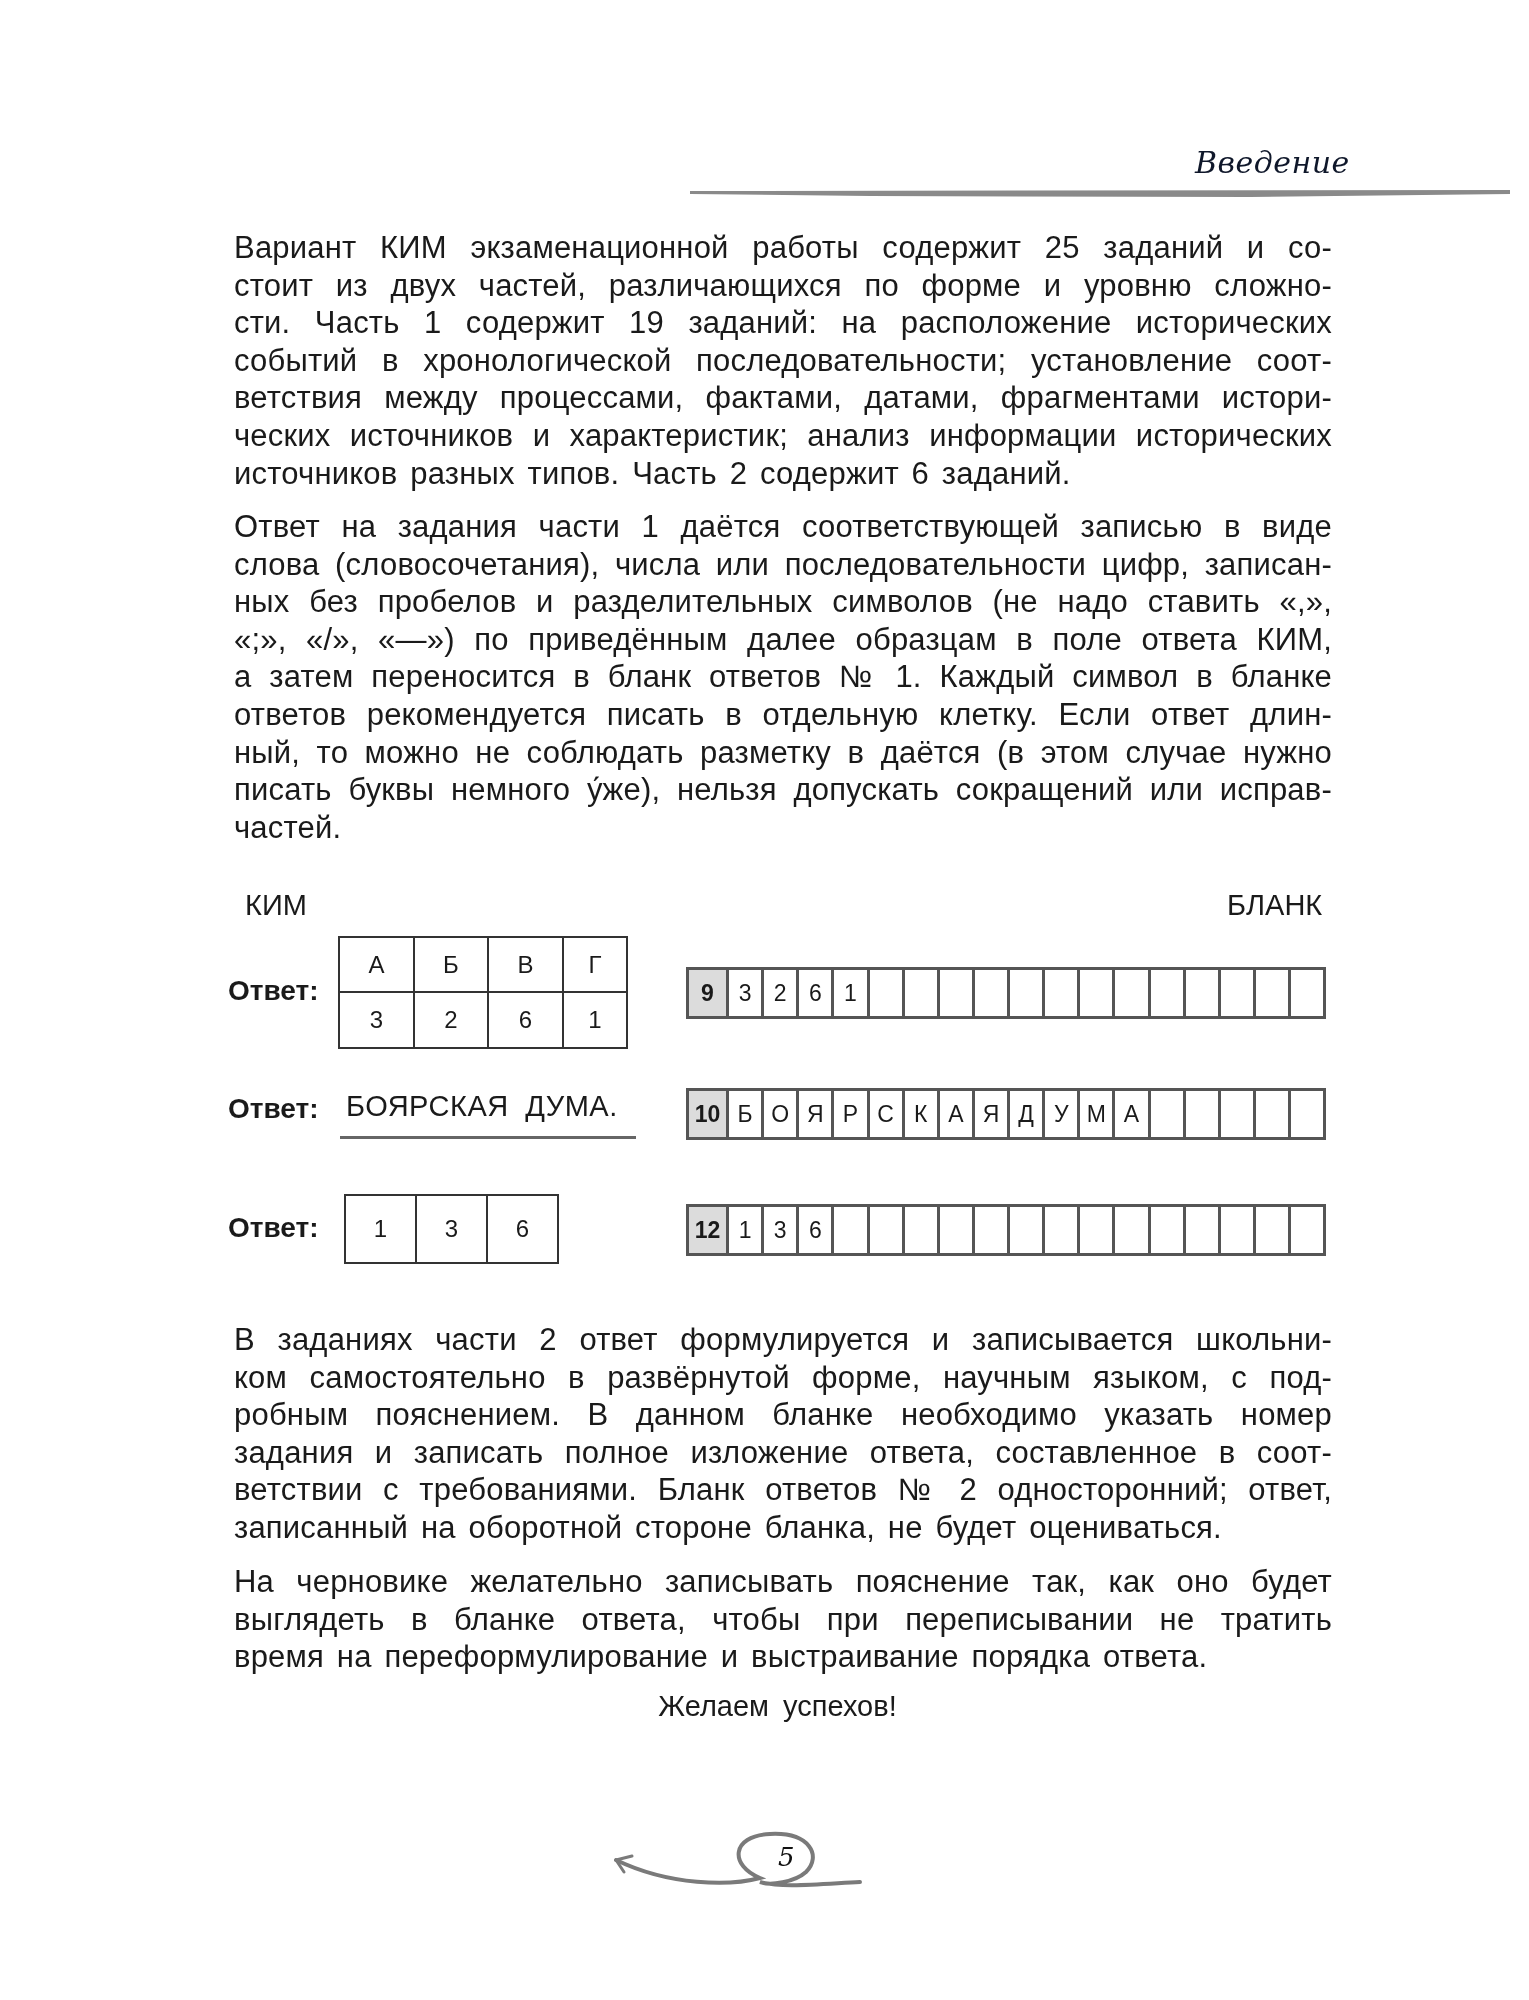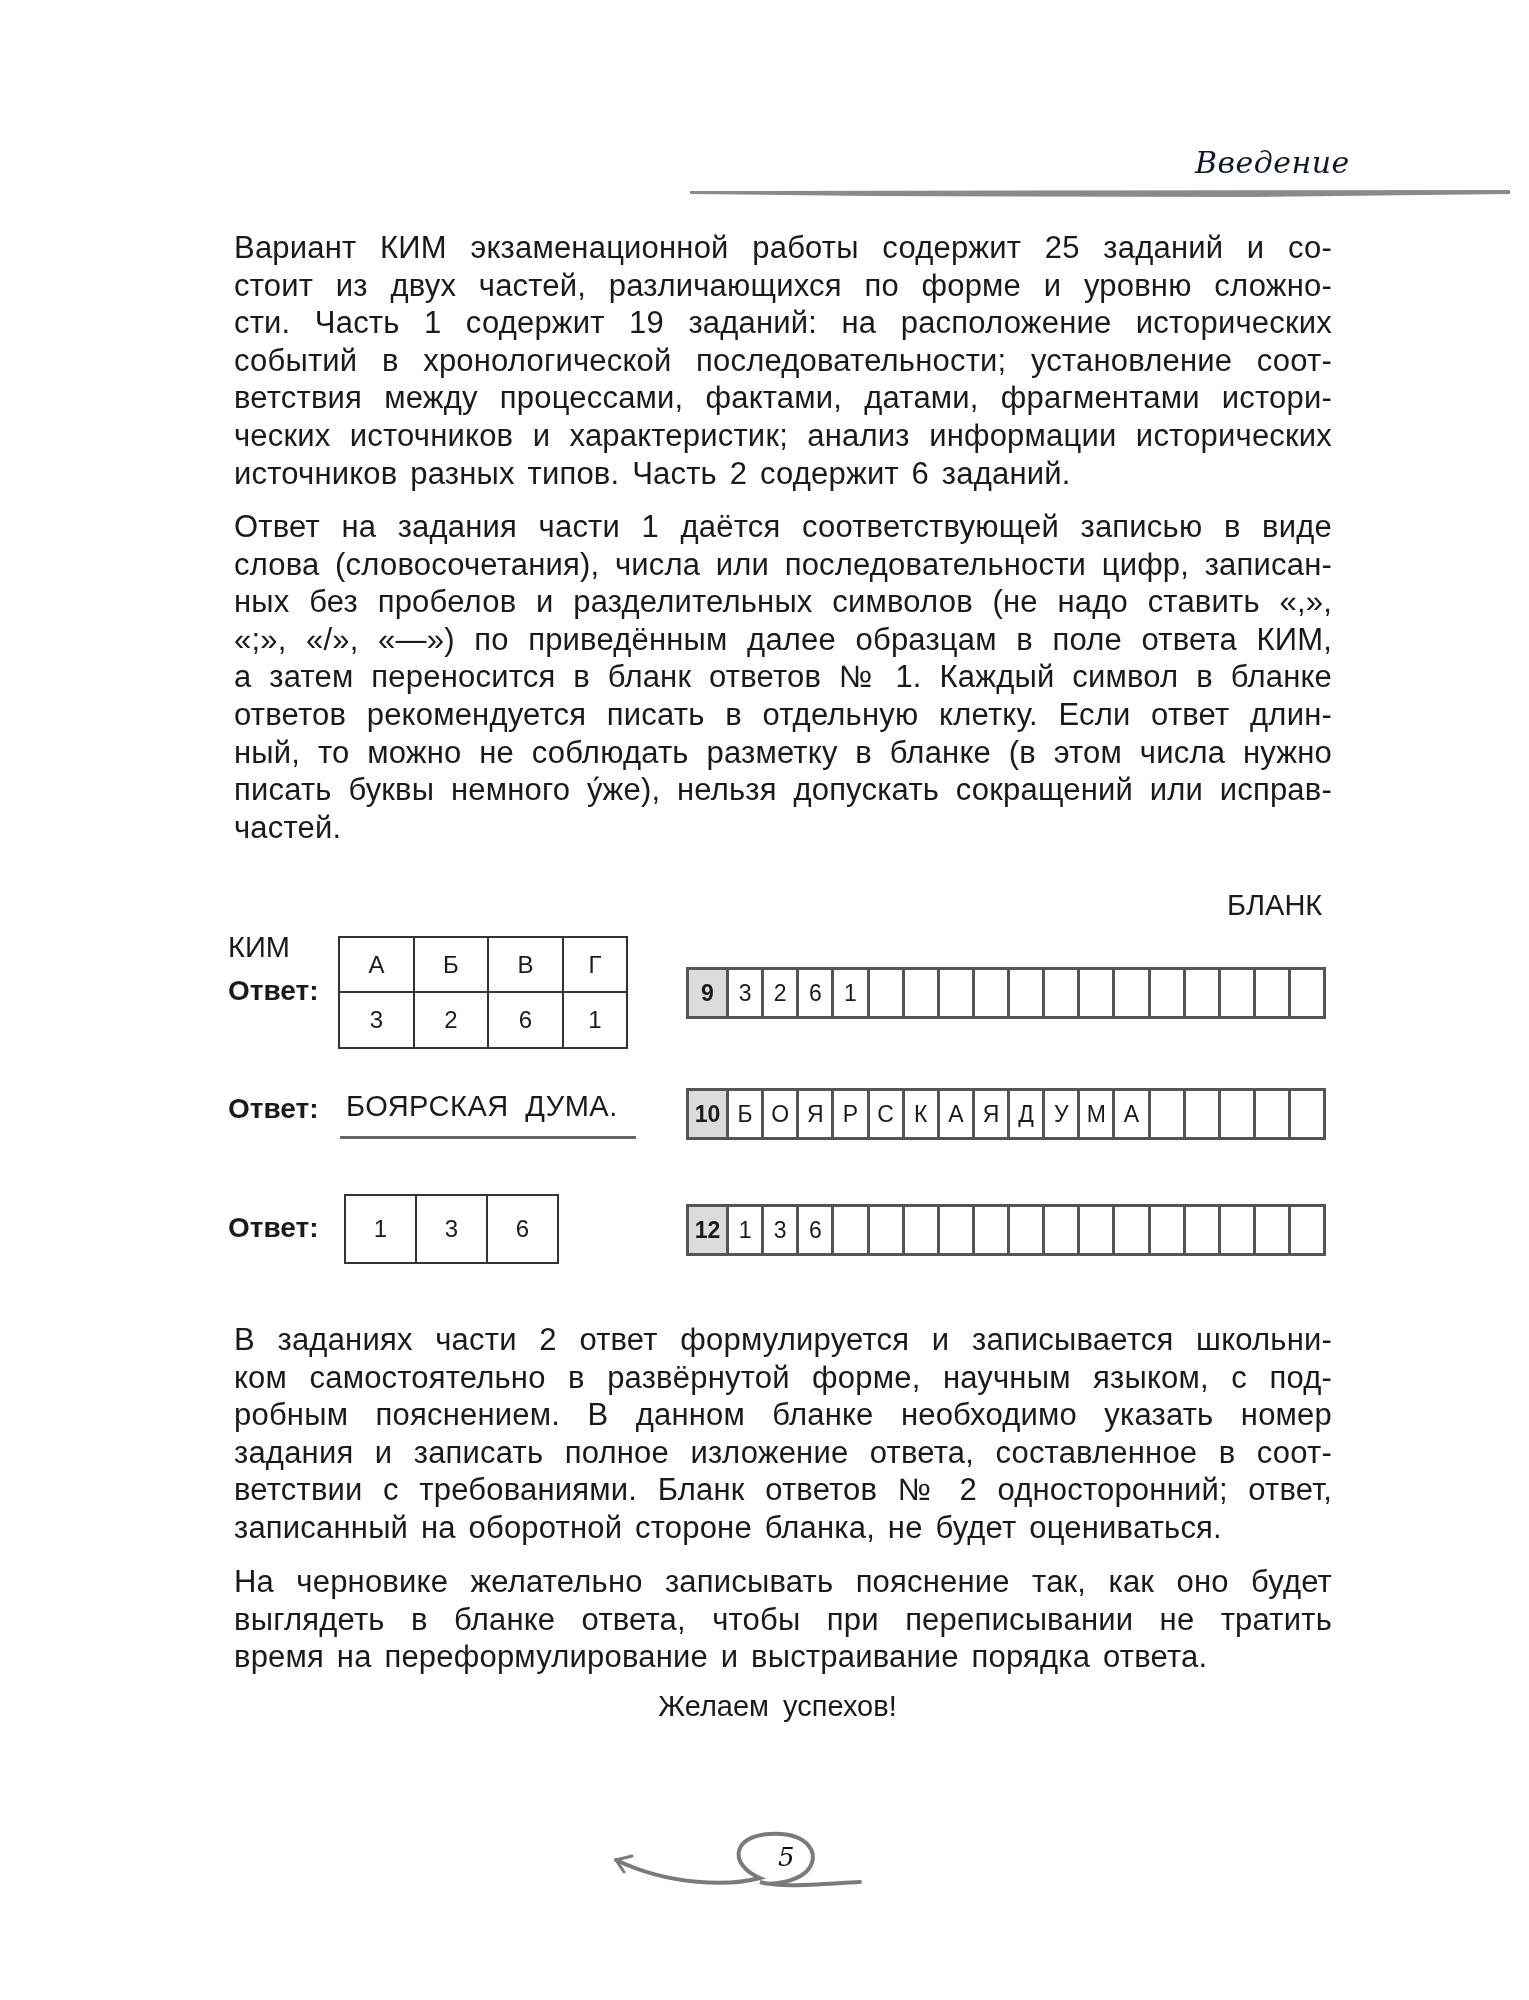--- a/index.html
+++ b/index.html
@@ -44,26 +44,26 @@
   <span class="ln last">источников разных типов. Часть 2 содержит 6 заданий.</span>
 </div>
 
 <div class="para" style="top:502px;">
   <span class="ln">Ответ на задания части 1 даётся соответствующей записью в виде</span>
   <span class="ln">слова (словосочетания), числа или последовательности цифр, записан-</span>
   <span class="ln">ных без пробелов и разделительных символов (не надо ставить «,»,</span>
   <span class="ln">«;», «/», «—») по приведённым далее образцам в поле ответа КИМ,</span>
   <span class="ln">а затем переносится в бланк ответов № 1. Каждый символ в бланке</span>
   <span class="ln">ответов рекомендуется писать в отдельную клетку. Если ответ длин-</span>
-  <span class="ln">ный, то можно не соблюдать разметку в бланке (в этом числа нужно</span>
+  <span class="ln">ный, то можно не соблюдать разметку в даётся (в этом случае нужно</span>
   <span class="ln">писать буквы немного у́же), нельзя допускать сокращений или исправ-</span>
   <span class="ln last">частей.</span>
 </div>
 
-<div class="label" style="left:228px; top:889px;margin-top:42px;">КИМ</div>
+<div class="label" style="left:245px; top:889px;">КИМ</div>
 <div class="label" style="left:1227px; top:889px;">БЛАНК</div>
 
 <div class="otvet" style="left:228px; top:975px;">Ответ:</div>
 <table class="kim" style="left:338px; top:936px; width:290px; height:111px;">
   <tbody>
       <tr style="height:55px;">
     <td>А</td>
     <td>Б</td>
     <td>В</td>
     <td>Г</td>

